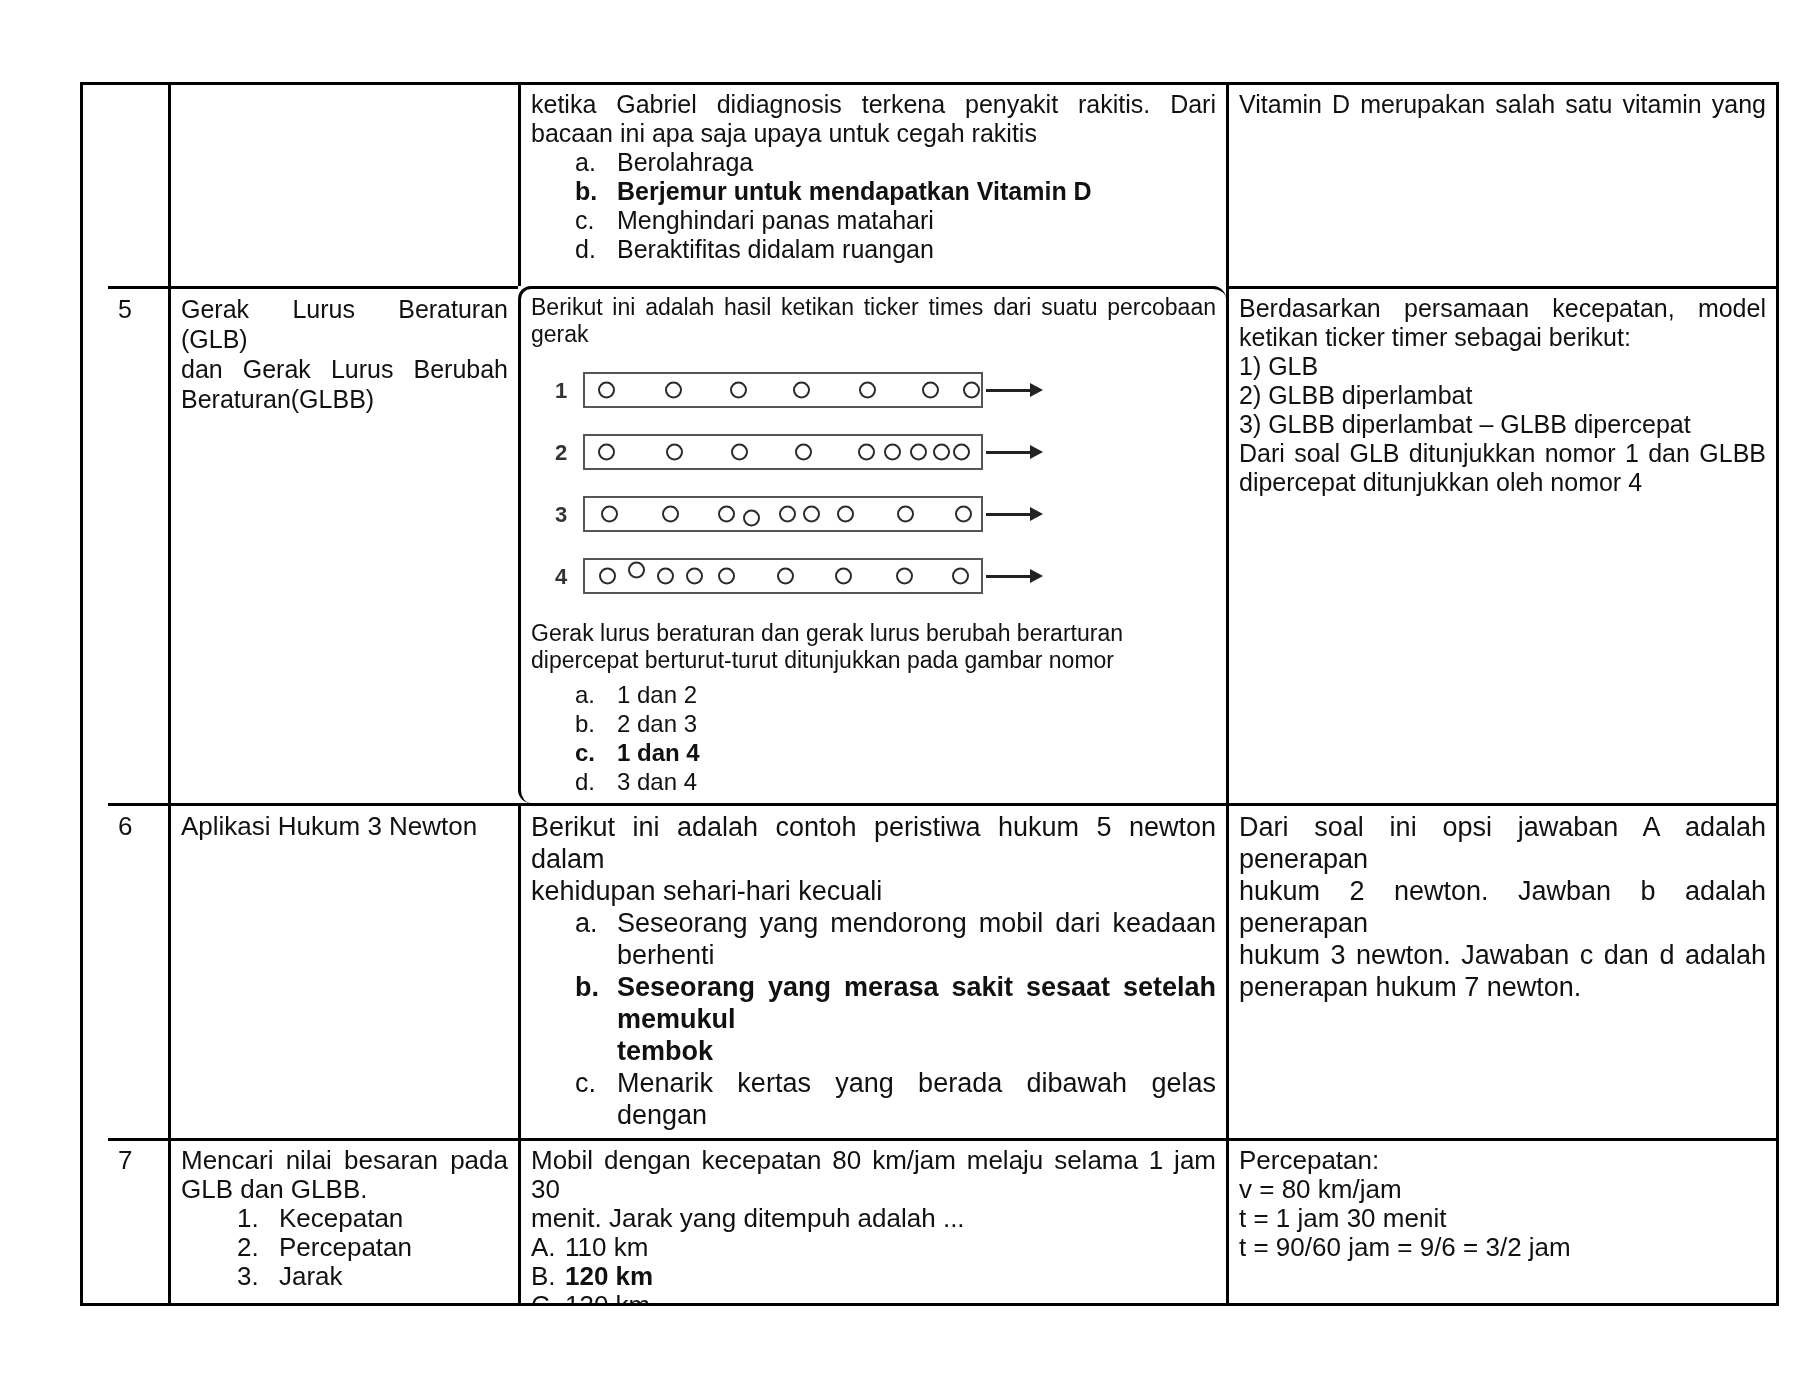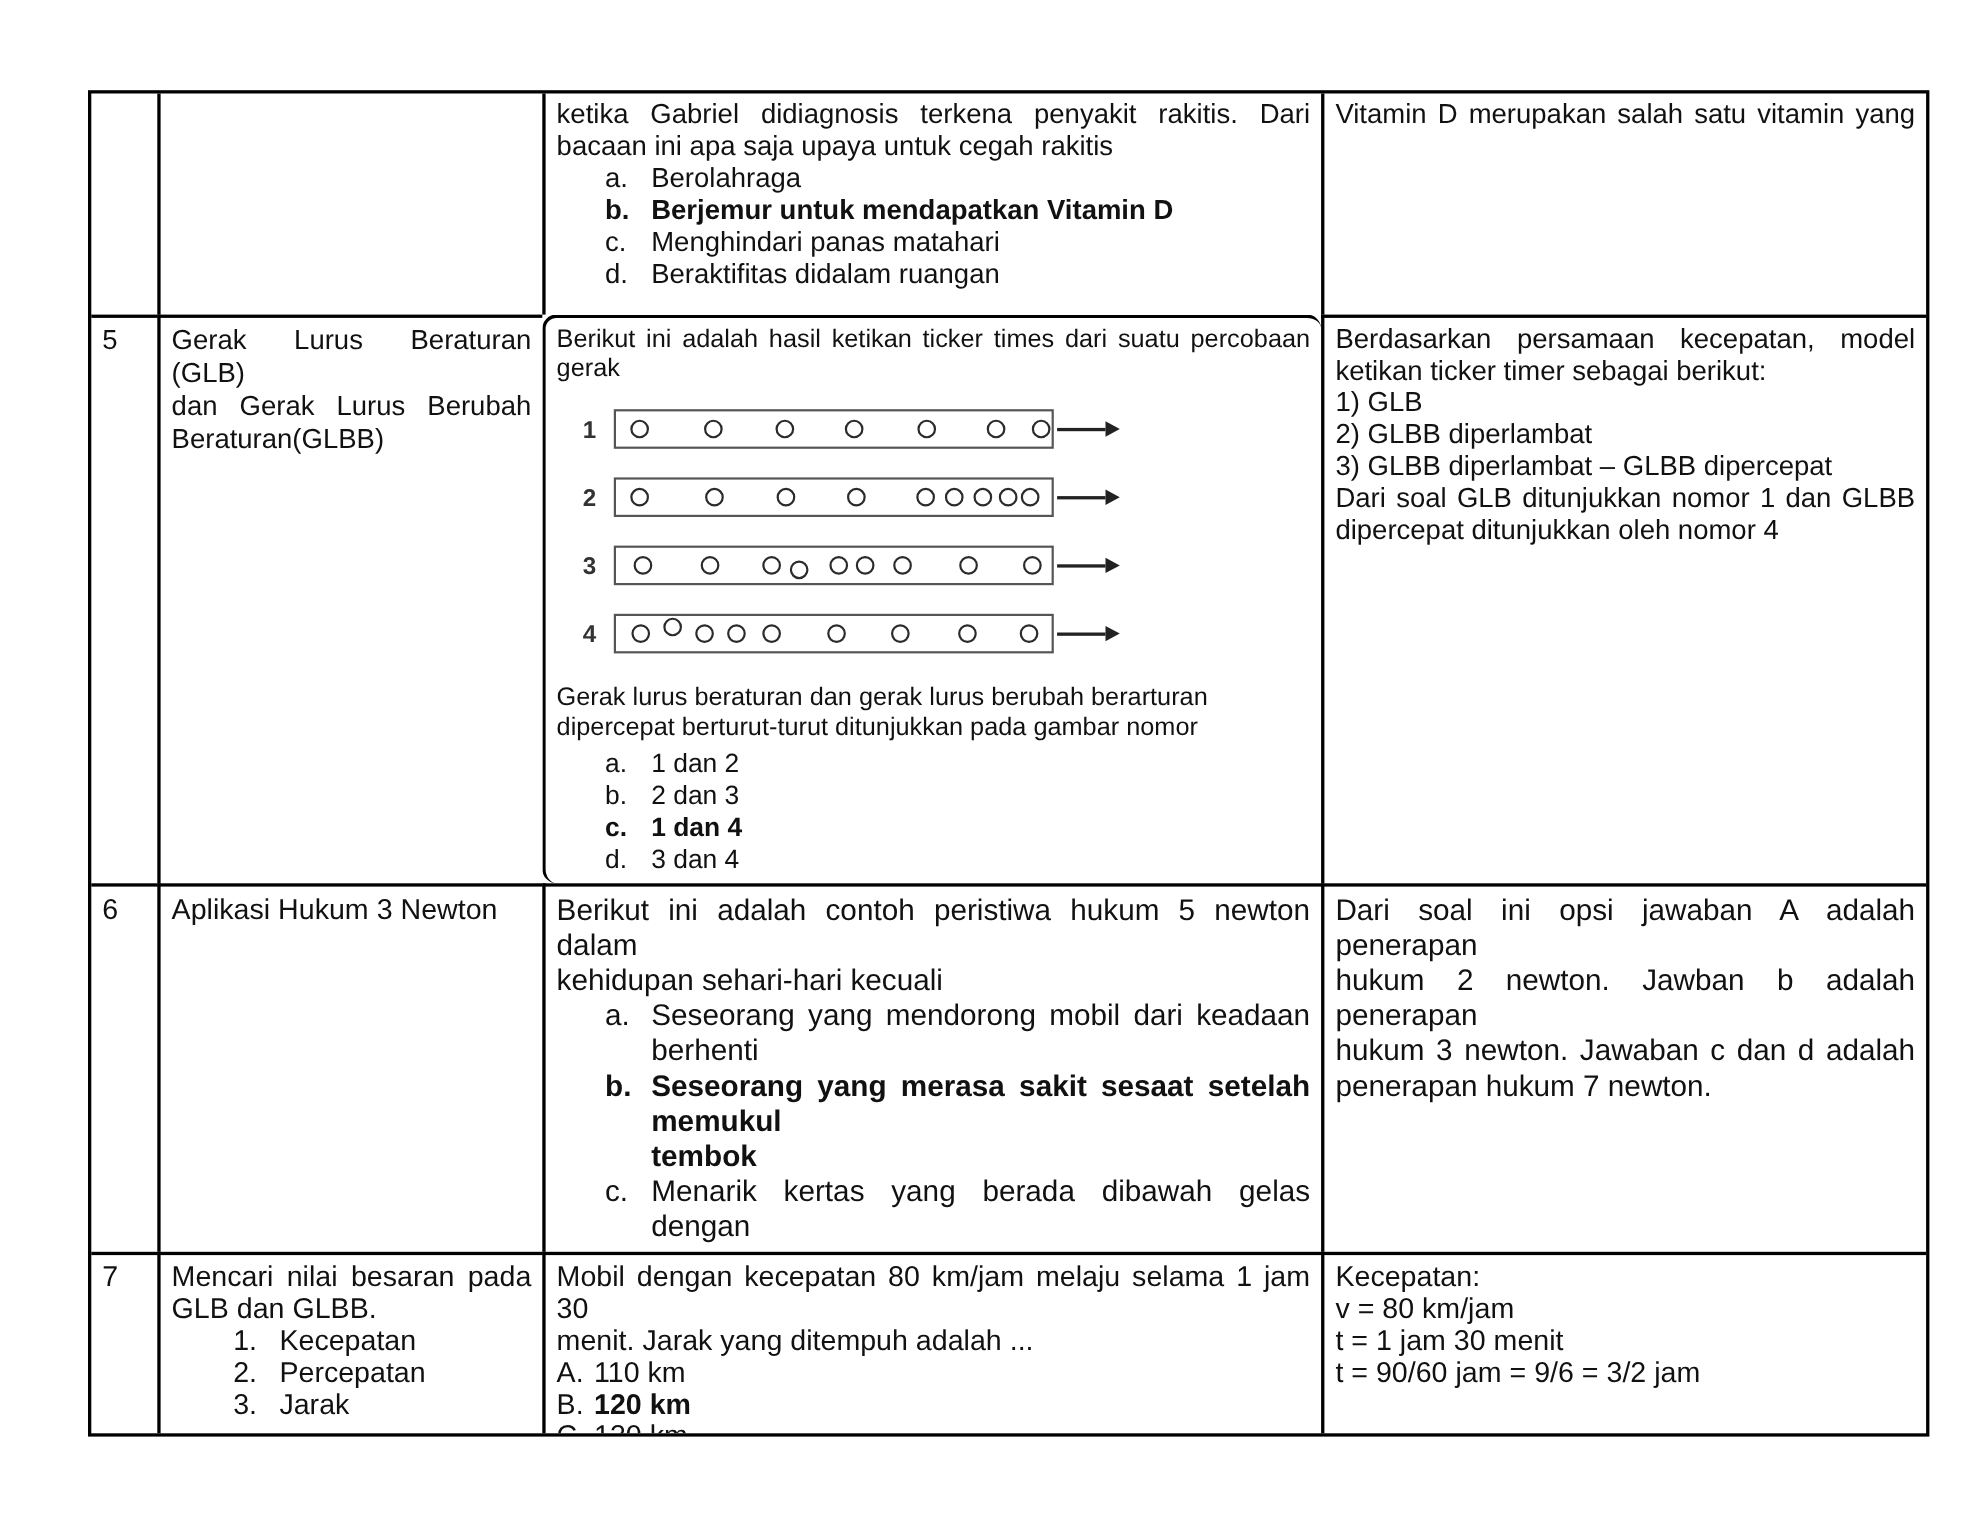--- a/index.html
+++ b/index.html
@@ -6,20 +6,21 @@
   body{
     width:1800px;height:1391px;position:relative;background:#ffffff;
     font-family:"Liberation Sans", sans-serif;color:#111;overflow:hidden;
   }
   #doc-table{
     position:absolute;left:80px;top:82px;
     display:grid;
     grid-template-columns:60px 350px 708px 550px;
     grid-template-rows:201px 517px 335px 165px;
     border:3px solid #000;
+    padding-left:25px;
   }
   .cell{box-sizing:border-box;padding:5px 10px;overflow:hidden;}
   .bl{border-left:3px solid #000;}
   .bt{border-top:3px solid #000;}
   .line{text-align:left;}
   .jl{text-align:justify;text-align-last:justify;}
   .b{font-weight:bold;}
 
   
   .r1-q,.r1-a{font-size:25px;line-height:29px;}
@@ -276,18 +277,18 @@
     <div class="ansrow">
       <span class="ans-label">B.</span>
       <span class="b">120 km</span>
     </div>
     <div class="ansrow">
       <span class="ans-label">C.</span>
       <span>130 km</span>
     </div>
   </div>
   <div class="cell bl bt r7-a">
-    <div class="line">Kecepatan:</div>
+    <div class="line">Percepatan:</div>
     <div class="line">v = 80 km/jam</div>
     <div class="line">t = 1 jam 30 menit</div>
     <div class="line">t = 90/60 jam = 9/6 = 3/2 jam</div>
   </div>
 </div>
 
 </body></html>

